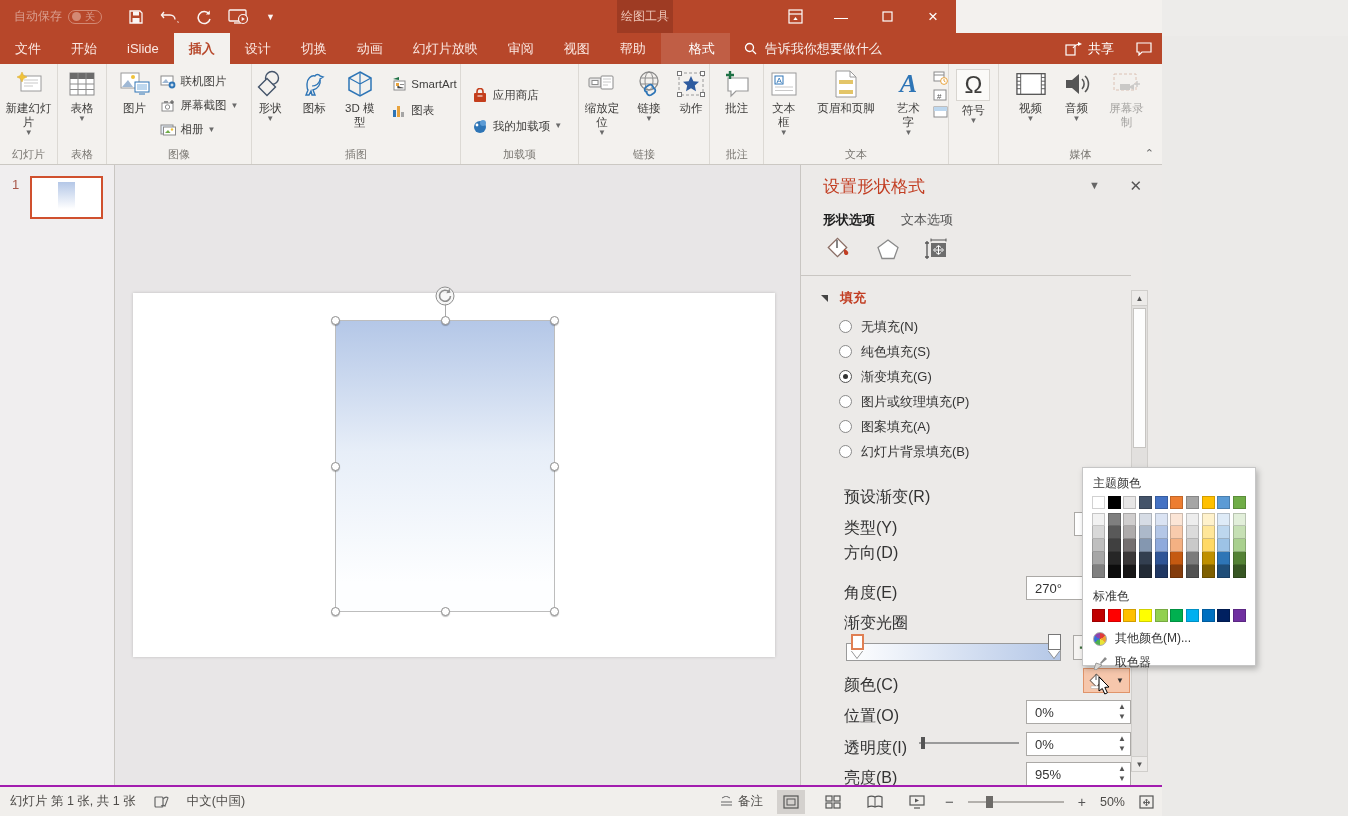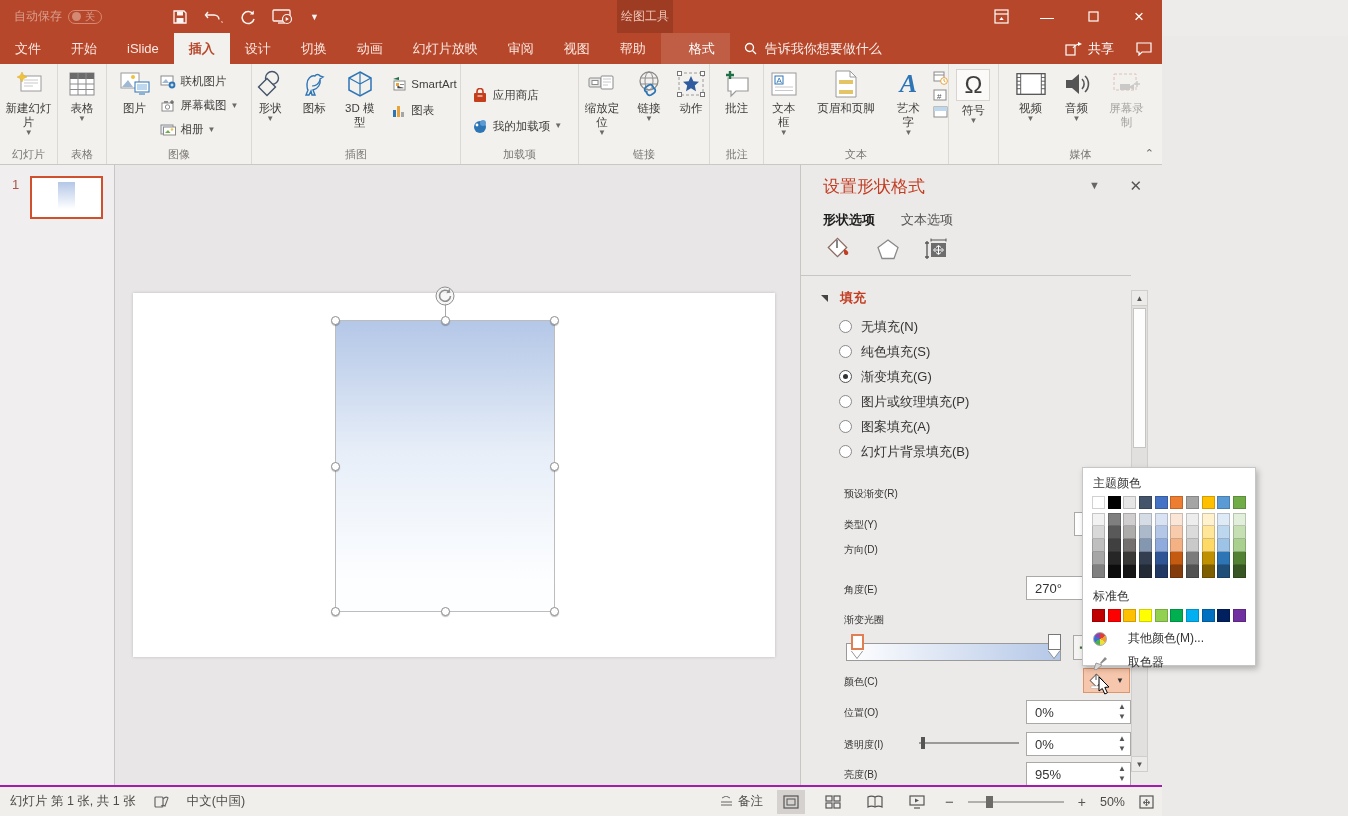--- a/index.html
+++ b/index.html
@@ -1,21 +1,21 @@
 <!DOCTYPE html>
 <html><head>
 <meta charset="utf-8">
 <style>
   * { margin:0; padding:0; box-sizing:border-box; }
   html,body { width:1348px; height:816px; font-family:"Liberation Sans","DejaVu Sans",sans-serif; background:#E9E7E5; overflow:hidden; }
   .window { position:absolute; left:0; top:0; width:1162px; height:816px; background:#F3F1EE; }
   .desktop { position:absolute; left:1162px; top:0; width:186px; height:816px; background:#EBEAE8; border-top:36px solid #EDECEA; }
 
   
-  .titlebar { position:absolute; left:0; top:0; width:1162px; height:33px; background:#B7472A; color:#fff; display:flex; align-items:center;gap:44px; }
+  .titlebar { position:absolute; left:0; top:0; width:956px; height:33px; background:#B7472A; color:#fff; display:flex; align-items:center; }
   .autosave { display:flex; align-items:center; gap:6px; margin-left:14px; opacity:.45; font-size:12px; }
   .toggle { width:34px; height:14px; border:1px solid #f5d9cf; border-radius:8px; display:flex; align-items:center; padding:1px 3px; gap:4px; font-size:10px; }
   .toggle .knob { width:9px; height:9px; border-radius:50%; background:#f5d9cf; }
   .qat { display:flex; align-items:center; gap:16px; margin-left:26px; font-size:15px; }
   .qat .qbtn { color:#fff; opacity:.95; display:flex; align-items:center; }
   .title-center { position:absolute; left:370px; width:260px; text-align:center; font-size:13px; color:#fff; }
   .ctx-group { position:absolute; left:617px; top:0; width:56px; height:33px; background:#9E3B23; color:#EFC7B9; font-size:12px; display:flex; align-items:center; justify-content:center; }
   .winbtns { position:absolute; right:0; top:0; height:33px; display:flex; }
   .winbtn { width:46px; height:33px; display:flex; align-items:center; justify-content:center; color:#fff; font-size:14px; }
 
@@ -65,21 +65,21 @@
   .pane-icons { position:absolute; left:26px; top:72px; display:flex; gap:22px; align-items:center; }
   .pane-divider { position:absolute; left:0px; top:110px; width:330px; height:1px; background:#C9C6C2; }
   .sec-head { position:absolute; left:20px; top:124px; display:flex; gap:12px; align-items:center; }
   .sec-arrow { width:0; height:0; border-left:7px solid transparent; border-top:7px solid #444; }
   .sec-title { font-size:13px; font-weight:bold; color:#C23E23; }
   .radio-list { position:absolute; left:38px; top:154px; display:flex; flex-direction:column; gap:10px; }
   .radio-row { display:flex; align-items:center; gap:9px; font-size:13px; color:#333; height:15px; }
   .rcirc { width:13px; height:13px; border-radius:50%; border:1px solid #8A8A8A; background:#fff; position:relative; flex:none; }
   .radio-row.sel .rcirc { border-color:#555; }
   .radio-row.sel .rcirc::after { content:""; position:absolute; left:3px; top:3px; width:5px; height:5px; border-radius:50%; background:#333; }
-  .ctl-label { position:absolute; left:43px; font-size:10px; color:#333; }
+  .ctl-label { position:absolute; left:43px; font-size:16px; color:#333; }
   .spin { position:absolute; background:#fff; border:1px solid #ABA9A6; height:24px; font-size:13px; color:#333; display:flex; align-items:center; padding-left:8px; }
   .spin .arrows { position:absolute; right:4px; top:1px; display:flex; flex-direction:column; line-height:10px; font-size:8px; color:#555; }
   .gbar { position:absolute; left:45px; top:478px; width:215px; height:18px; border:1px solid #9a9a9a; background:linear-gradient(90deg,#FFFFFF,#B4C7E7); }
   .gstop { position:absolute; top:469px; width:13px; height:24px; }
   .gstop .stoprect { position:absolute; left:0; top:0; width:13px; height:16px; background:#fff; border:1px solid #777; }
   .gstop .stoptri { position:absolute; left:0; top:16px; width:0; height:0; border-left:6.5px solid transparent; border-right:6.5px solid transparent; border-top:8px solid #fff; filter:drop-shadow(0 1px 0 #777); }
   .gstop.sel .stoprect { border:2px solid #E07F53; }
   .addstop { position:absolute; left:272px; top:470px; width:22px; height:25px; background:#F6F4F2; border:1px solid #ABA9A6; font-size:12px; color:#3E6E3E; display:flex; align-items:center; justify-content:center; }
   .colorbtn { position:absolute; left:282px; top:503px; width:47px; height:25px; background:#F6C7AC; border:1px solid #E0946A; display:flex; align-items:center; justify-content:space-around; }
   .tslider { position:absolute; left:118px; top:577px; width:100px; height:2px; background:#9a9a9a; }
@@ -90,21 +90,21 @@
   .ps-thumb { position:absolute; top:17px; left:1px; width:13px; height:140px; background:#FDFDFD; border:1px solid #C6C4C1; }
 
   
   .popup { position:absolute; left:1082px; top:467px; width:174px; height:199px; background:#FFFFFF; border:1px solid #C6C6C6; box-shadow:2px 3px 6px rgba(0,0,0,.25); z-index:50; font-size:12px; color:#333; }
   .pop-label { margin:7px 0 4px 10px; }
   .swrow { display:flex; justify-content:space-between; margin:0 9px; }
   .sw { width:13px; height:13px; border:1px solid rgba(0,0,0,.18); }
   .themegrid { display:flex; justify-content:space-between; margin:4px 9px 0 9px; }
   .tcol { display:flex; flex-direction:column; }
   .tcol .sw + .sw { border-top:none; }
-  .pop-item { display:flex; align-items:center; gap:21px; padding:4px 16px 3px 10px; }
+  .pop-item { display:flex; align-items:center; gap:8px; padding:4px 16px 3px 10px; }
   .wheel { width:14px; height:14px; border-radius:50%; background:conic-gradient(#e03a3a 0 60deg,#f0a030 60deg 120deg,#e8e337 120deg 180deg,#4caf50 180deg 240deg,#3a6fd8 240deg 300deg,#8e44ad 300deg 360deg); border:1px solid #aaa; }
 
   
   .statusbar { position:absolute; left:0; top:785px; width:1162px; height:31px; background:#F1EFEC; border-top:2px solid #a21caf; display:flex; align-items:center; font-size:12.5px; color:#4E4C49; }
   .sb-left { display:flex; align-items:center; gap:18px; margin-left:10px; }
   .sb-right { position:absolute; right:8px; display:flex; align-items:center; gap:14px; }
   .viewbtn { width:28px; height:24px; display:flex; align-items:center; justify-content:center; }
   .viewbtn.active { background:#D4D1CE; }
   .zoomtrack { position:relative; width:96px; height:2px; background:#B3B0AC; }
   .zoomthumb { position:absolute; left:18px; top:-5px; width:7px; height:12px; background:#6D6B68; }

